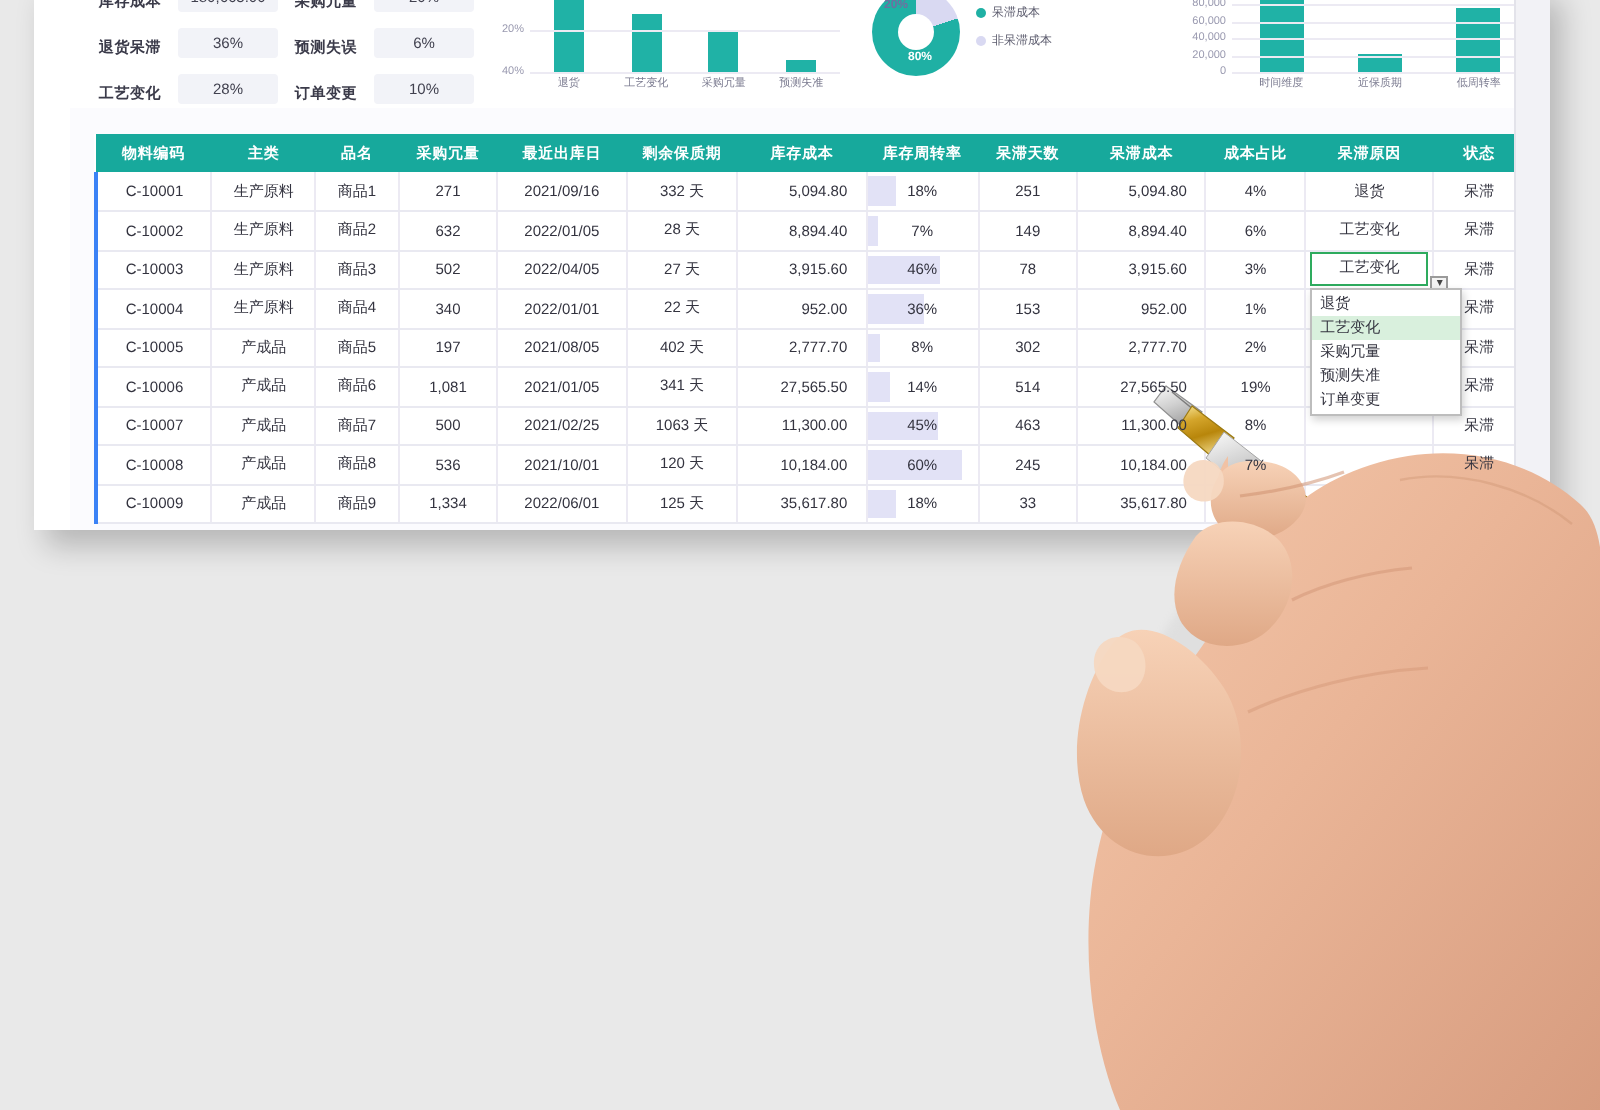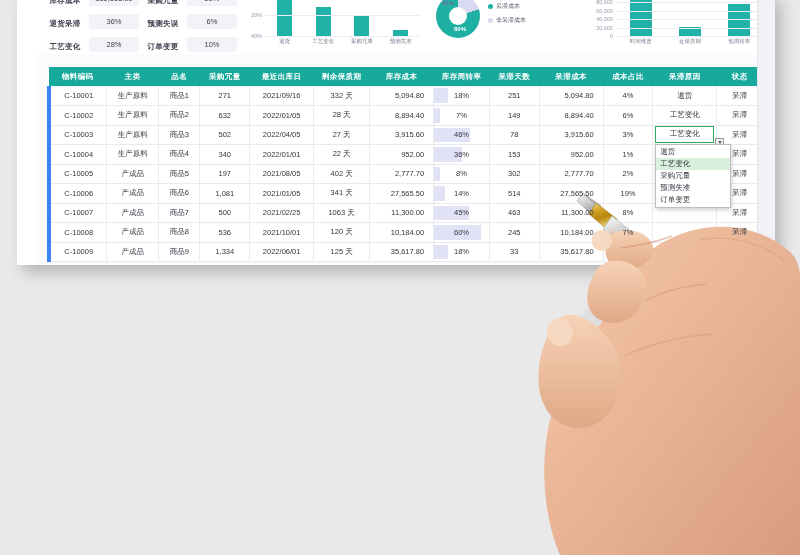--- a/index.html
+++ b/index.html
@@ -93,21 +93,21 @@
   table{ border-collapse:collapse; width:100%; background:#fff; table-layout:fixed;}
   thead th{
     background:#17a99c; color:#fff; font-size:7.5px; font-weight:700;
     height:19px; letter-spacing:.4px; border-right:1px solid #17a99c;
   }
   tbody td{
     height:19.5px; font-size:7.5px; color:#33333f; text-align:center;
     border-bottom:1px solid #e9e9f1; border-right:1px solid #eceaf3;
     position:relative; background:#fff;
   }
-  tbody tr td:first-child{ border-left:4px solid #3b82f6;}
+  tbody tr td:first-child{ border-left:2px solid #3b82f6;}
   td.num-right{ text-align:right; padding-right:9px;margin-top:44px;}
   .databar{
     position:absolute; left:0; top:2px; bottom:2px;
     background:#e2e2f6; z-index:0;
   }
   .cellval{ position:relative; z-index:1;}
 
   
   td.active-cell{ padding:0; }
   .active-box{

